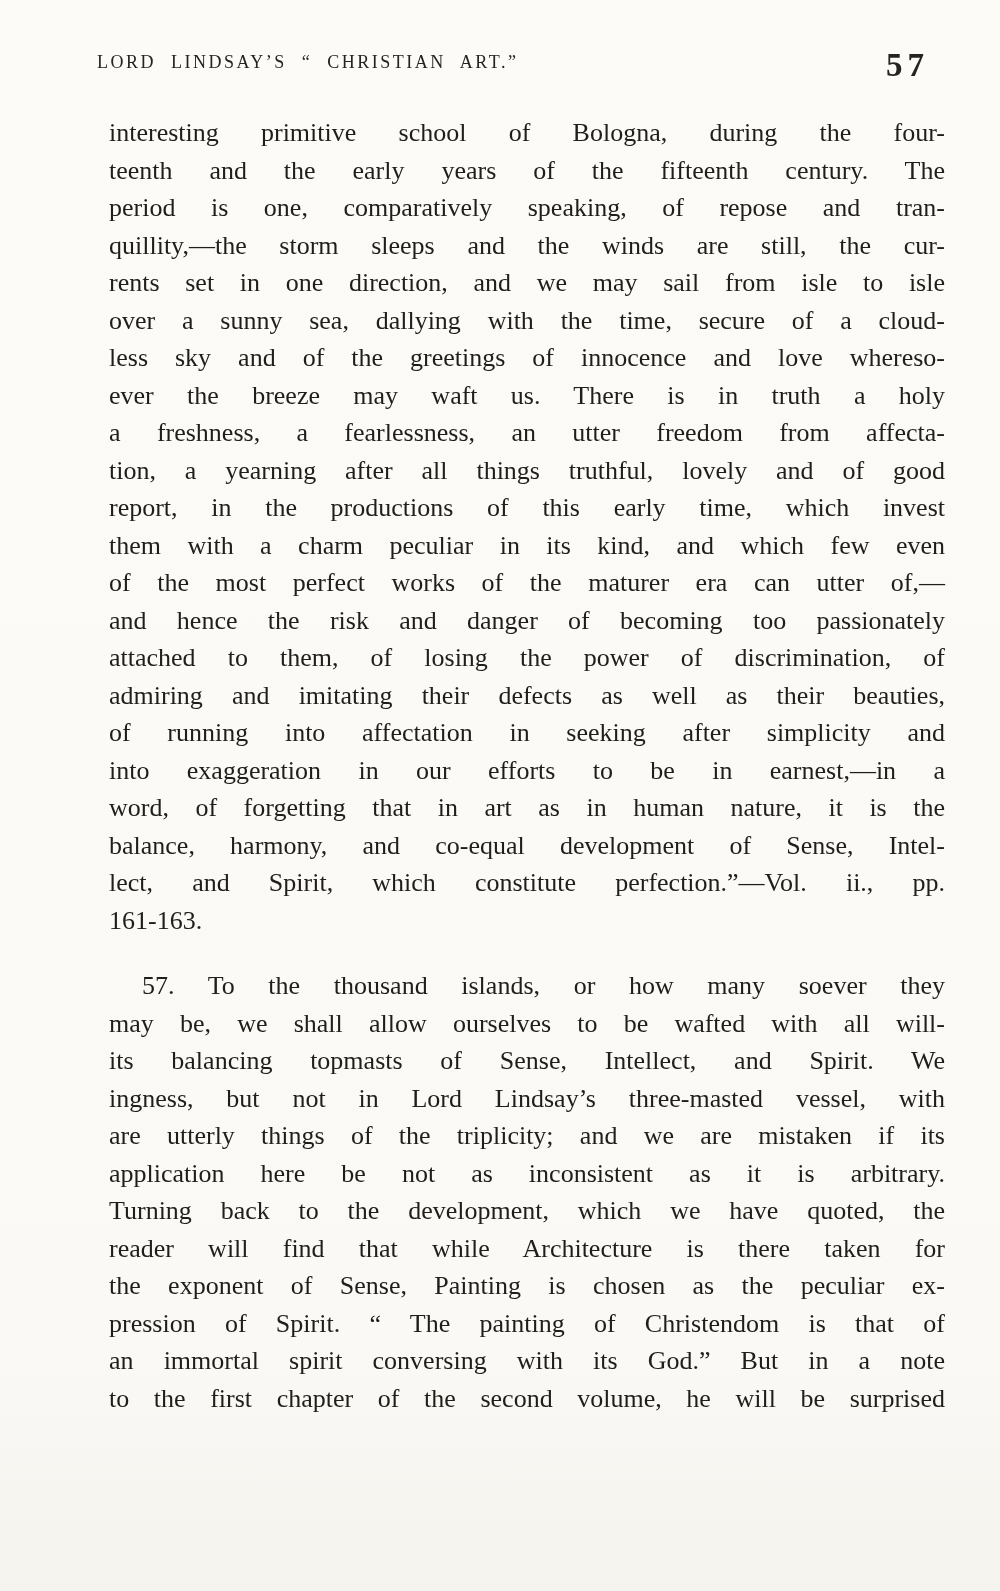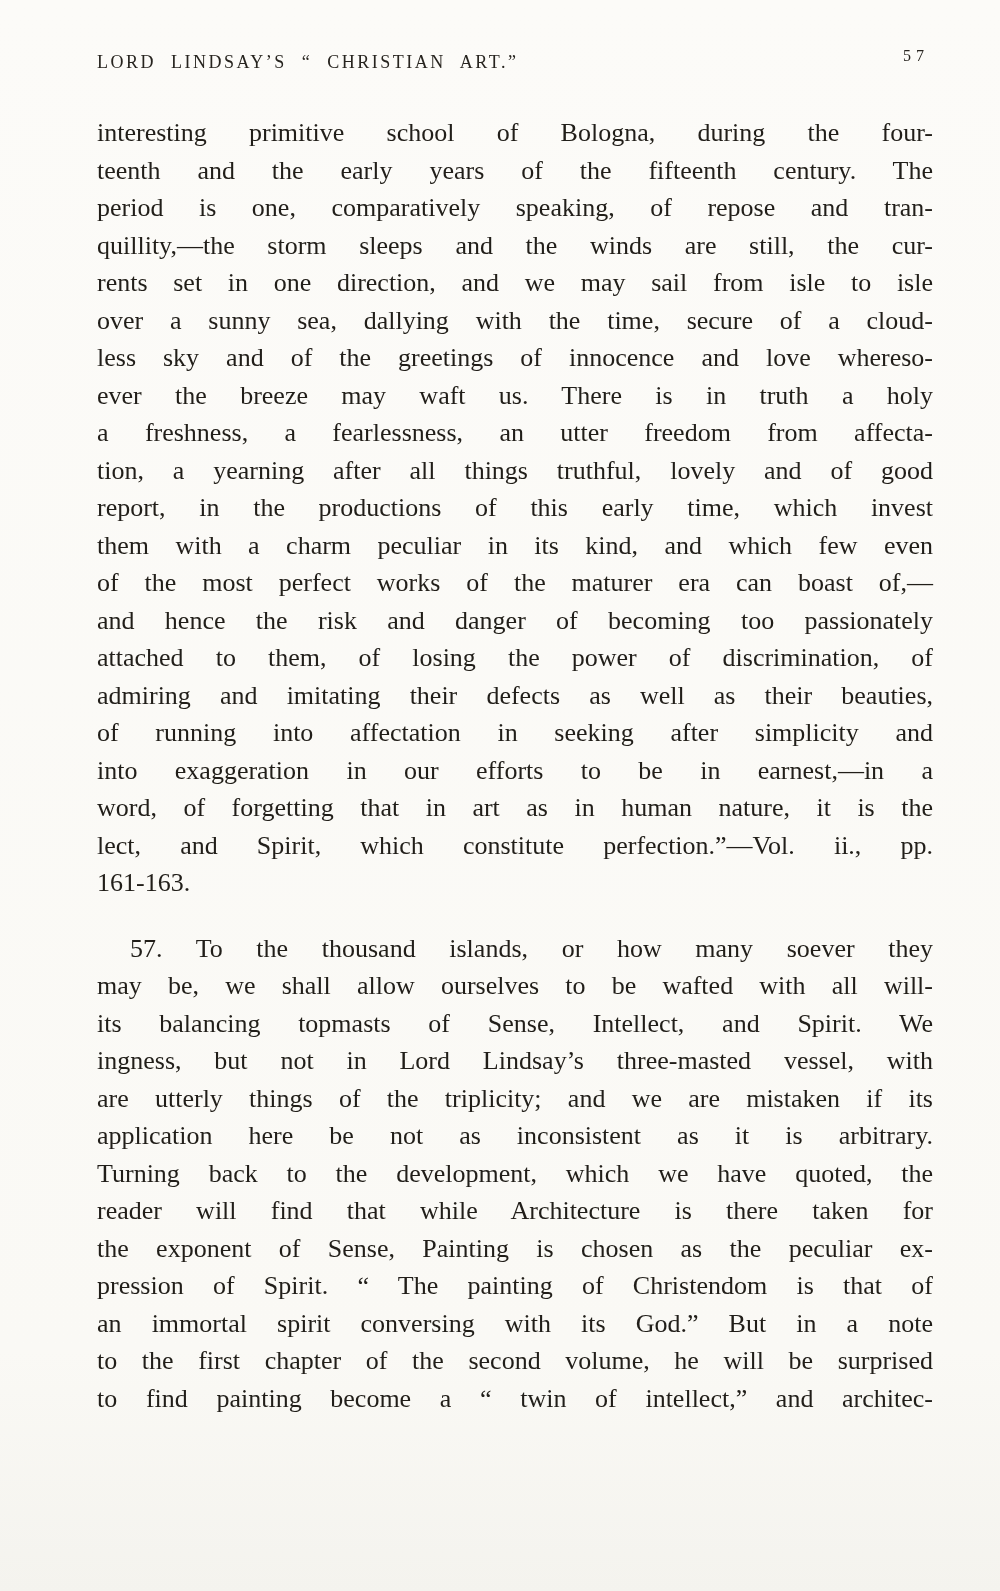--- a/index.html
+++ b/index.html
@@ -33,26 +33,28 @@
     font-size: 18px;
     letter-spacing: 2.5px;
     word-spacing: 8px;
     color: #2a2username: 623;
     color: #27241f;
   }
   .page-number {
     position: absolute;
     right: 4px;
     top: -5px;
-    font-size: 16px;
+    font-size: 33px;
     letter-spacing: 5px;
     color: #27241f;
+    font-weight: bold;
   }
   .body-col {
     top: 114px;
+    margin-left: 12px;
   }
   .paragraph { margin: 0; }
   .paragraph + .paragraph { margin-top: 28px; }
   .line {
     font-size: 26px;
     line-height: 37.5px;
     text-align: justify;
     text-align-last: justify;
     color: #211e19;
   }
@@ -74,39 +76,39 @@
         <div class="line">period is one, comparatively speaking, of repose and tran-</div>
         <div class="line">quillity,—the storm sleeps and the winds are still, the cur-</div>
         <div class="line">rents set in one direction, and we may sail from isle to isle</div>
         <div class="line">over a sunny sea, dallying with the time, secure of a cloud-</div>
         <div class="line">less sky and of the greetings of innocence and love whereso-</div>
         <div class="line">ever the breeze may waft us.  There is in truth a holy</div>
         <div class="line">a freshness, a fearlessness, an utter freedom from affecta-</div>
         <div class="line">tion, a yearning after all things truthful, lovely and of good</div>
         <div class="line">report, in the productions of this early time, which invest</div>
         <div class="line">them with a charm peculiar in its kind, and which few even</div>
-        <div class="line">of the most perfect works of the maturer era can boast of,—</div>
+        <div class="line">of the most perfect works of the maturer era can utter of,—</div>
         <div class="line">and hence the risk and danger of becoming too passionately</div>
         <div class="line">attached to them, of losing the power of discrimination, of</div>
         <div class="line">admiring and imitating their defects as well as their beauties,</div>
         <div class="line">of running into affectation in seeking after simplicity and</div>
         <div class="line">into exaggeration in our efforts to be in earnest,—in a</div>
         <div class="line">word, of forgetting that in art as in human nature, it is the</div>
+        <div class="line">balance, harmony, and co-equal development of Sense, Intel-</div>
         <div class="line">lect, and Spirit, which constitute perfection.”—Vol. ii., pp.</div>
         <div class="line no-justify">161-163.</div>
       </div>
       <div class="paragraph">
         <div class="line first-indent">57. To the thousand islands, or how many soever they</div>
         <div class="line">may be, we shall allow ourselves to be wafted with all will-</div>
         <div class="line">its balancing topmasts of Sense, Intellect, and Spirit.  We</div>
         <div class="line">ingness, but not in Lord Lindsay’s three-masted vessel, with</div>
         <div class="line">are utterly things of the triplicity; and we are mistaken if its</div>
         <div class="line">application here be not as inconsistent as it is arbitrary.</div>
         <div class="line">Turning back to the development, which we have quoted, the</div>
         <div class="line">reader will find that while Architecture is there taken for</div>
         <div class="line">the exponent of Sense, Painting is chosen as the peculiar ex-</div>
         <div class="line">pression of Spirit.  “ The painting of Christendom is that of</div>
         <div class="line">an immortal spirit conversing with its God.”  But in a note</div>
         <div class="line">to the first chapter of the second volume, he will be surprised</div>
-        <div class="line">to find painting become a “ twin of intellect,” and architec-</div>
       </div>
     </div>
 </div>
 
 </body></html>

